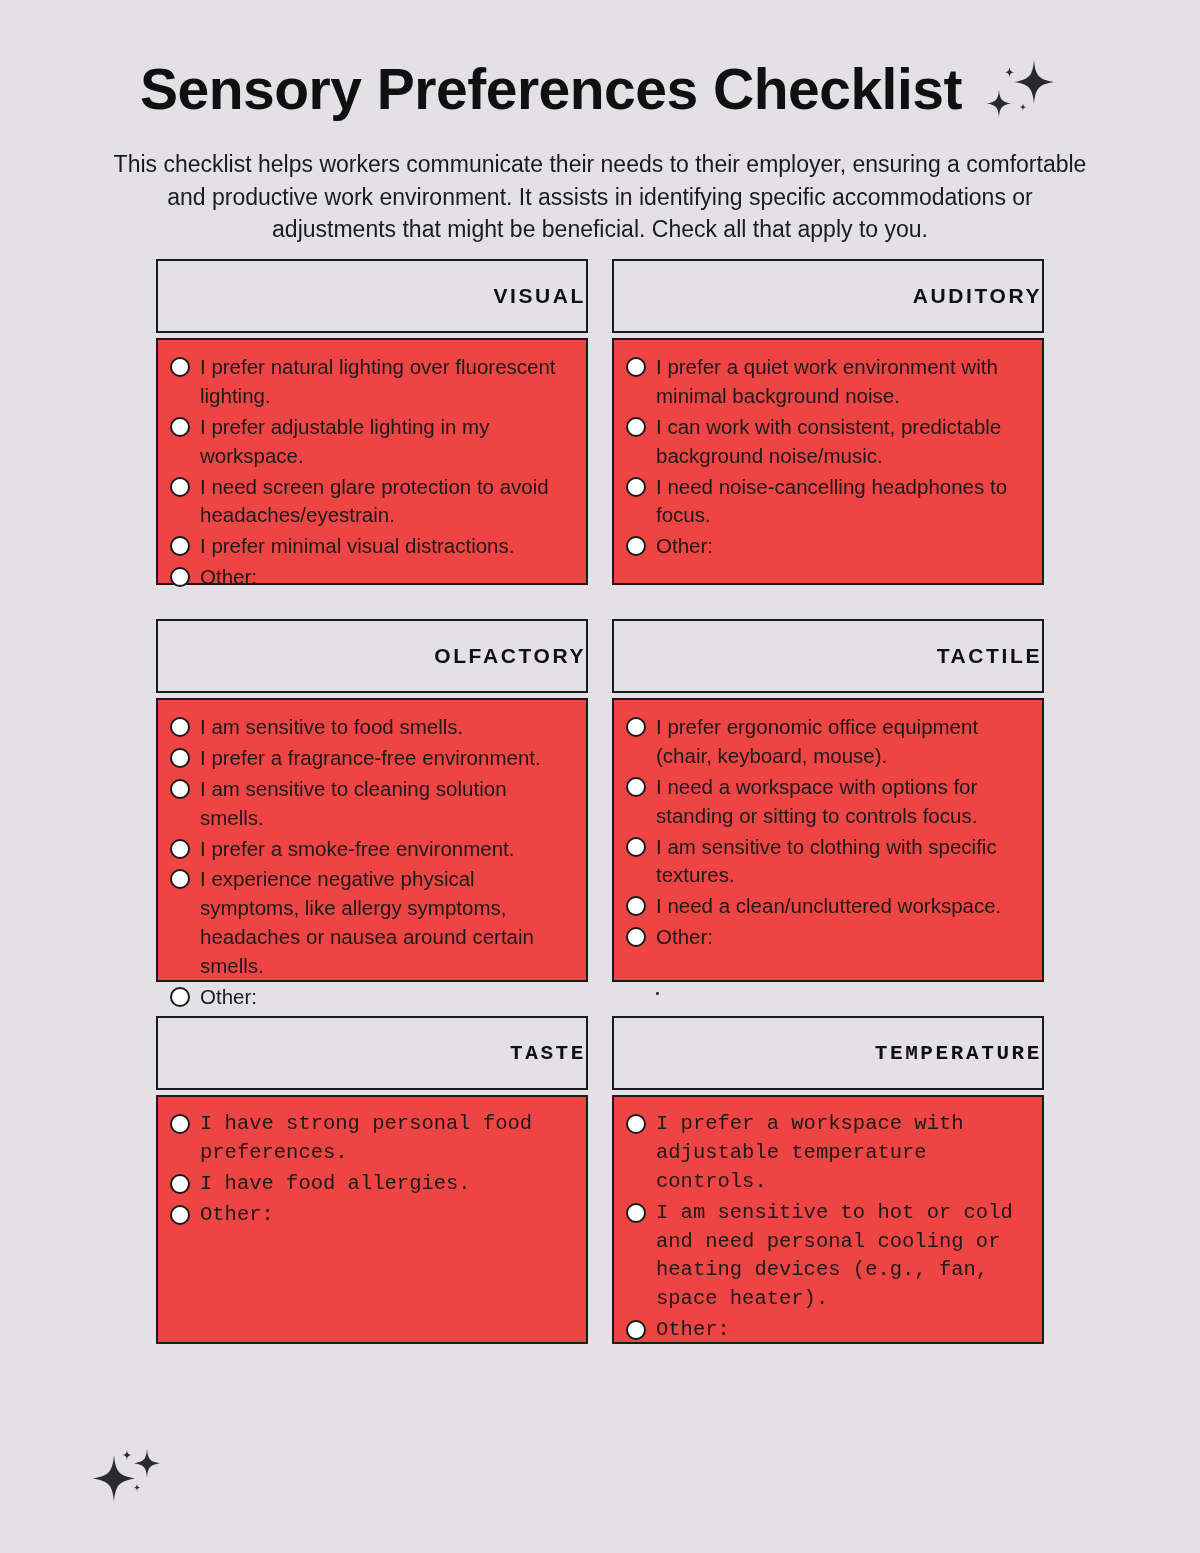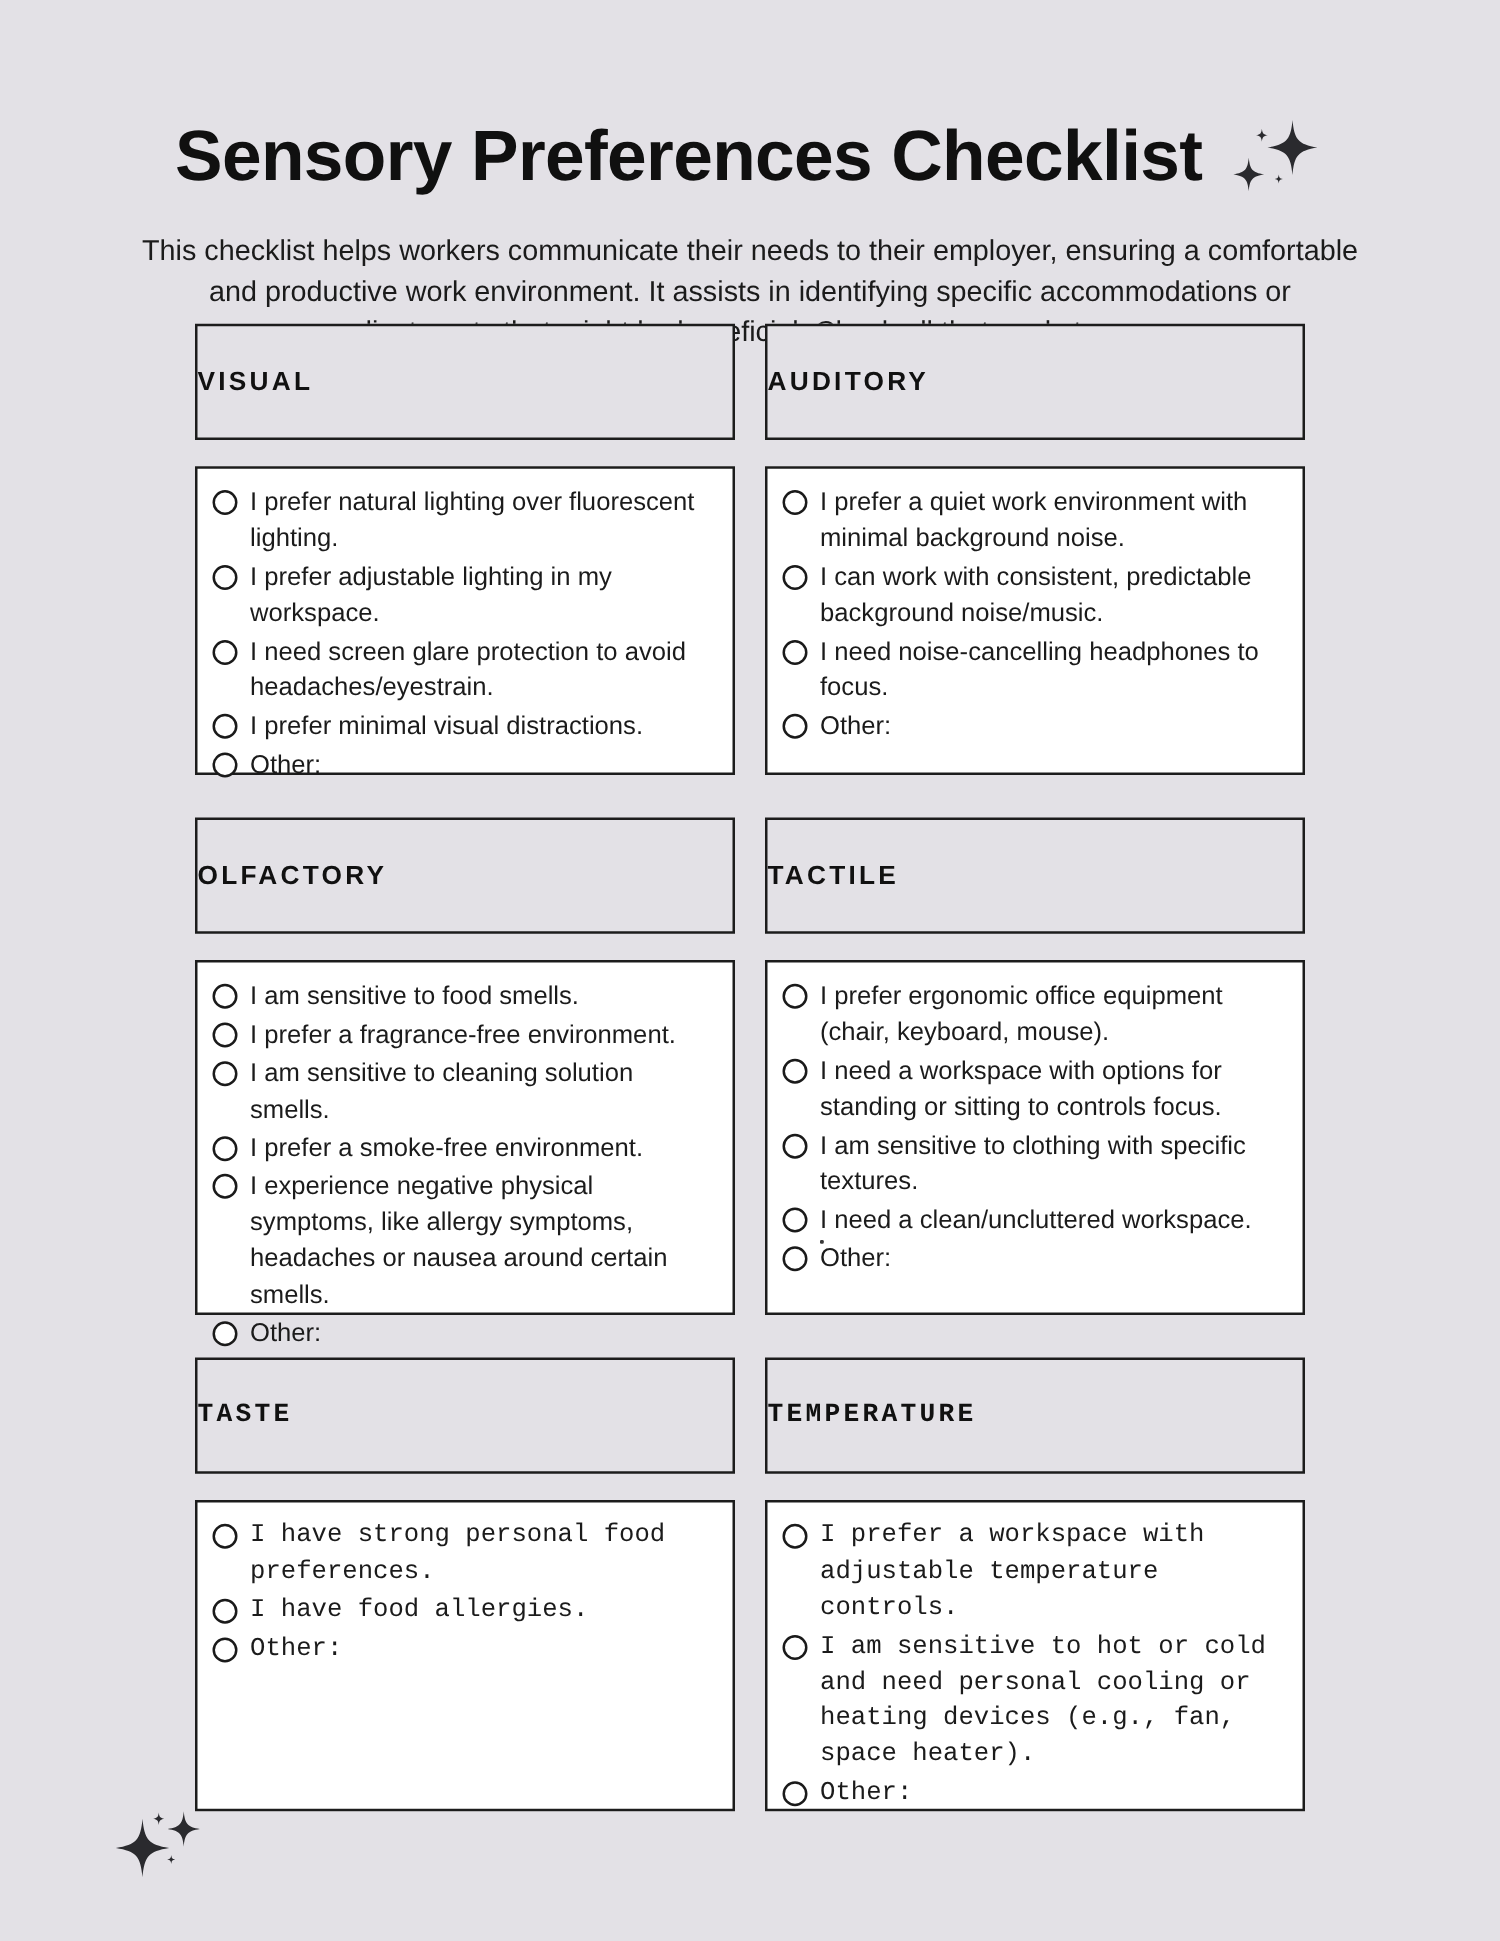--- a/index.html
+++ b/index.html
@@ -28,21 +28,20 @@
   .header-block {
     position: relative;
     padding-top: 54px;
   }
 
   .title-row {
     display: flex;
     align-items: center;
     justify-content: center;
     gap: 14px;
-    margin-top: 36px;
   }
 
   .page-title {
     font-size: 57px;
     font-weight: 700;
     letter-spacing: -0.5px;
     color: #101010;
     line-height: 1.08;
     white-space: nowrap;
   }
@@ -78,38 +77,38 @@
   }
 
   .section {
     display: flex;
     flex-direction: column;
   }
 
   .section-header {
     border: 2.5px solid #1c1c1c;
     background: #e3e1e6;
-    height: 93px;
+    height: 74px;
     display: flex;
     align-items: center;
-    justify-content: flex-start;
+    justify-content: flex-end;
   }
 
   .section-header-label {
     font-size: 21px;
     font-weight: 700;
     letter-spacing: 2.6px;
     color: #111111;
     text-transform: uppercase;
   }
 
   .section-body {
     border: 2.5px solid #1c1c1c;
-    background: #ffffff;
-    margin-top: 21px;
+    background: #ef4444;
+    margin-top: 5px;
     padding: 13px 12px 12px 12px;
   }
 
   .option-list {
     list-style: none;
   }
 
   .option-item {
     display: flex;
     align-items: flex-start;

